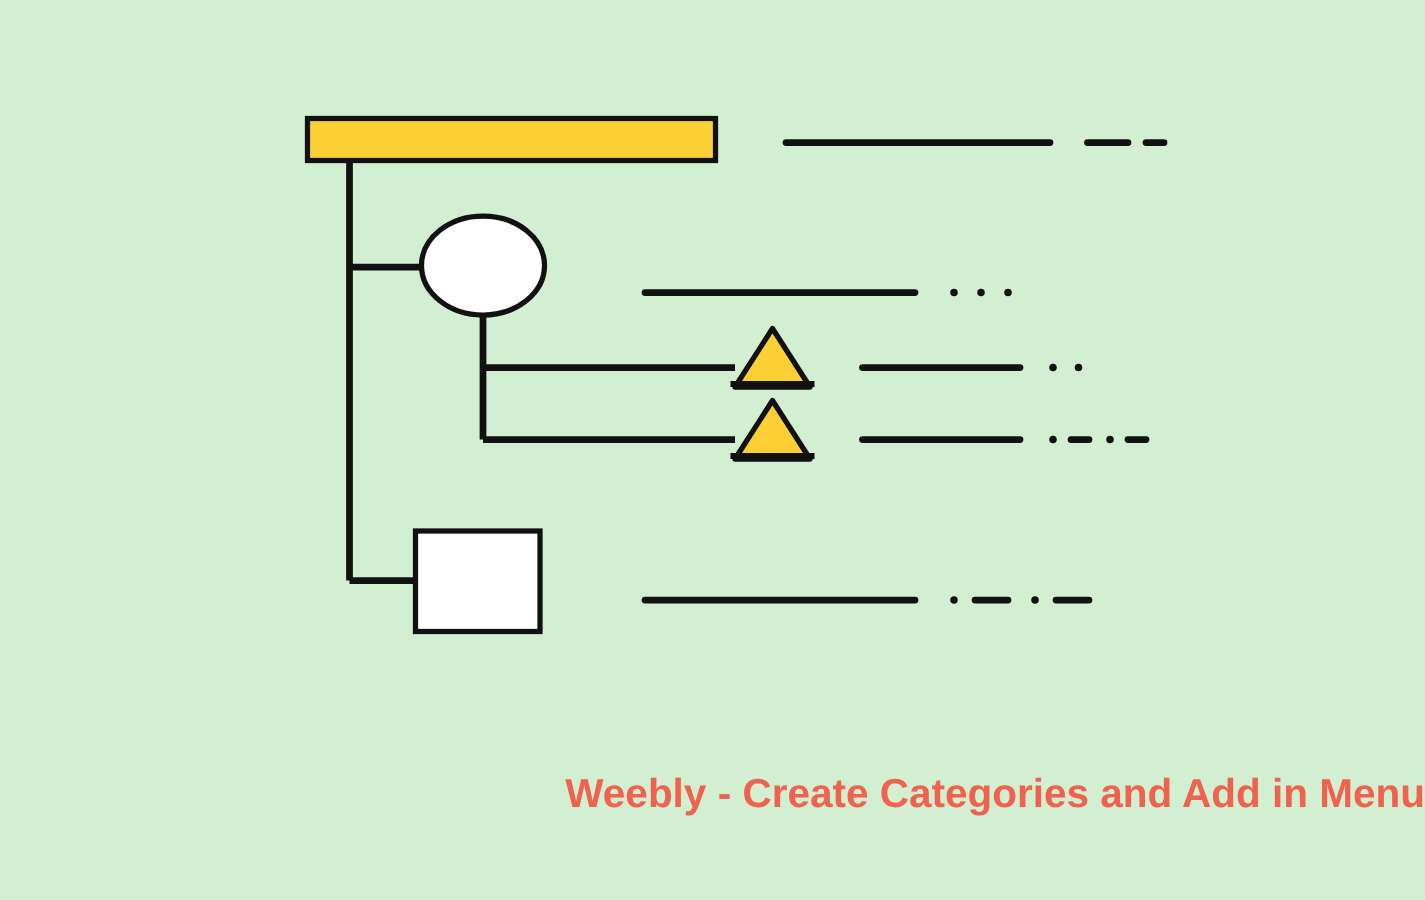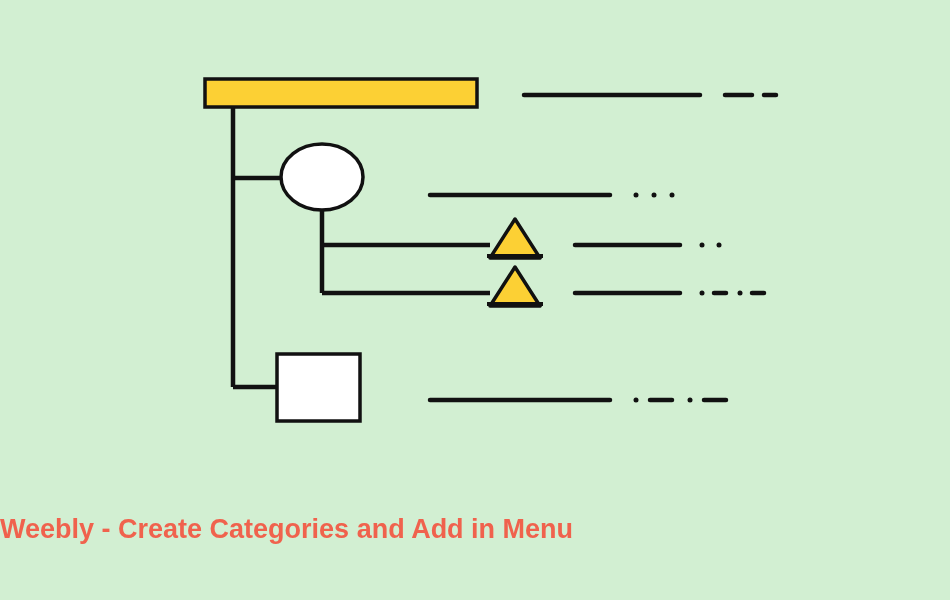--- a/index.html
+++ b/index.html
@@ -9,21 +9,21 @@
     background: #d2efd2;
     position: relative;
     font-family: Arial, Helvetica, sans-serif;
     overflow: hidden;
   }
   .caption {
     position: absolute;
     bottom: 55px;
     left: 0;
     width: 100%;
-    text-align: left;
+    text-align: right;
     font-size: 27px;
     font-weight: bold;
     color: #f0624d;
   }
   svg {
     position: absolute;
     top: 0;
     left: 0;
   }
 </style>

